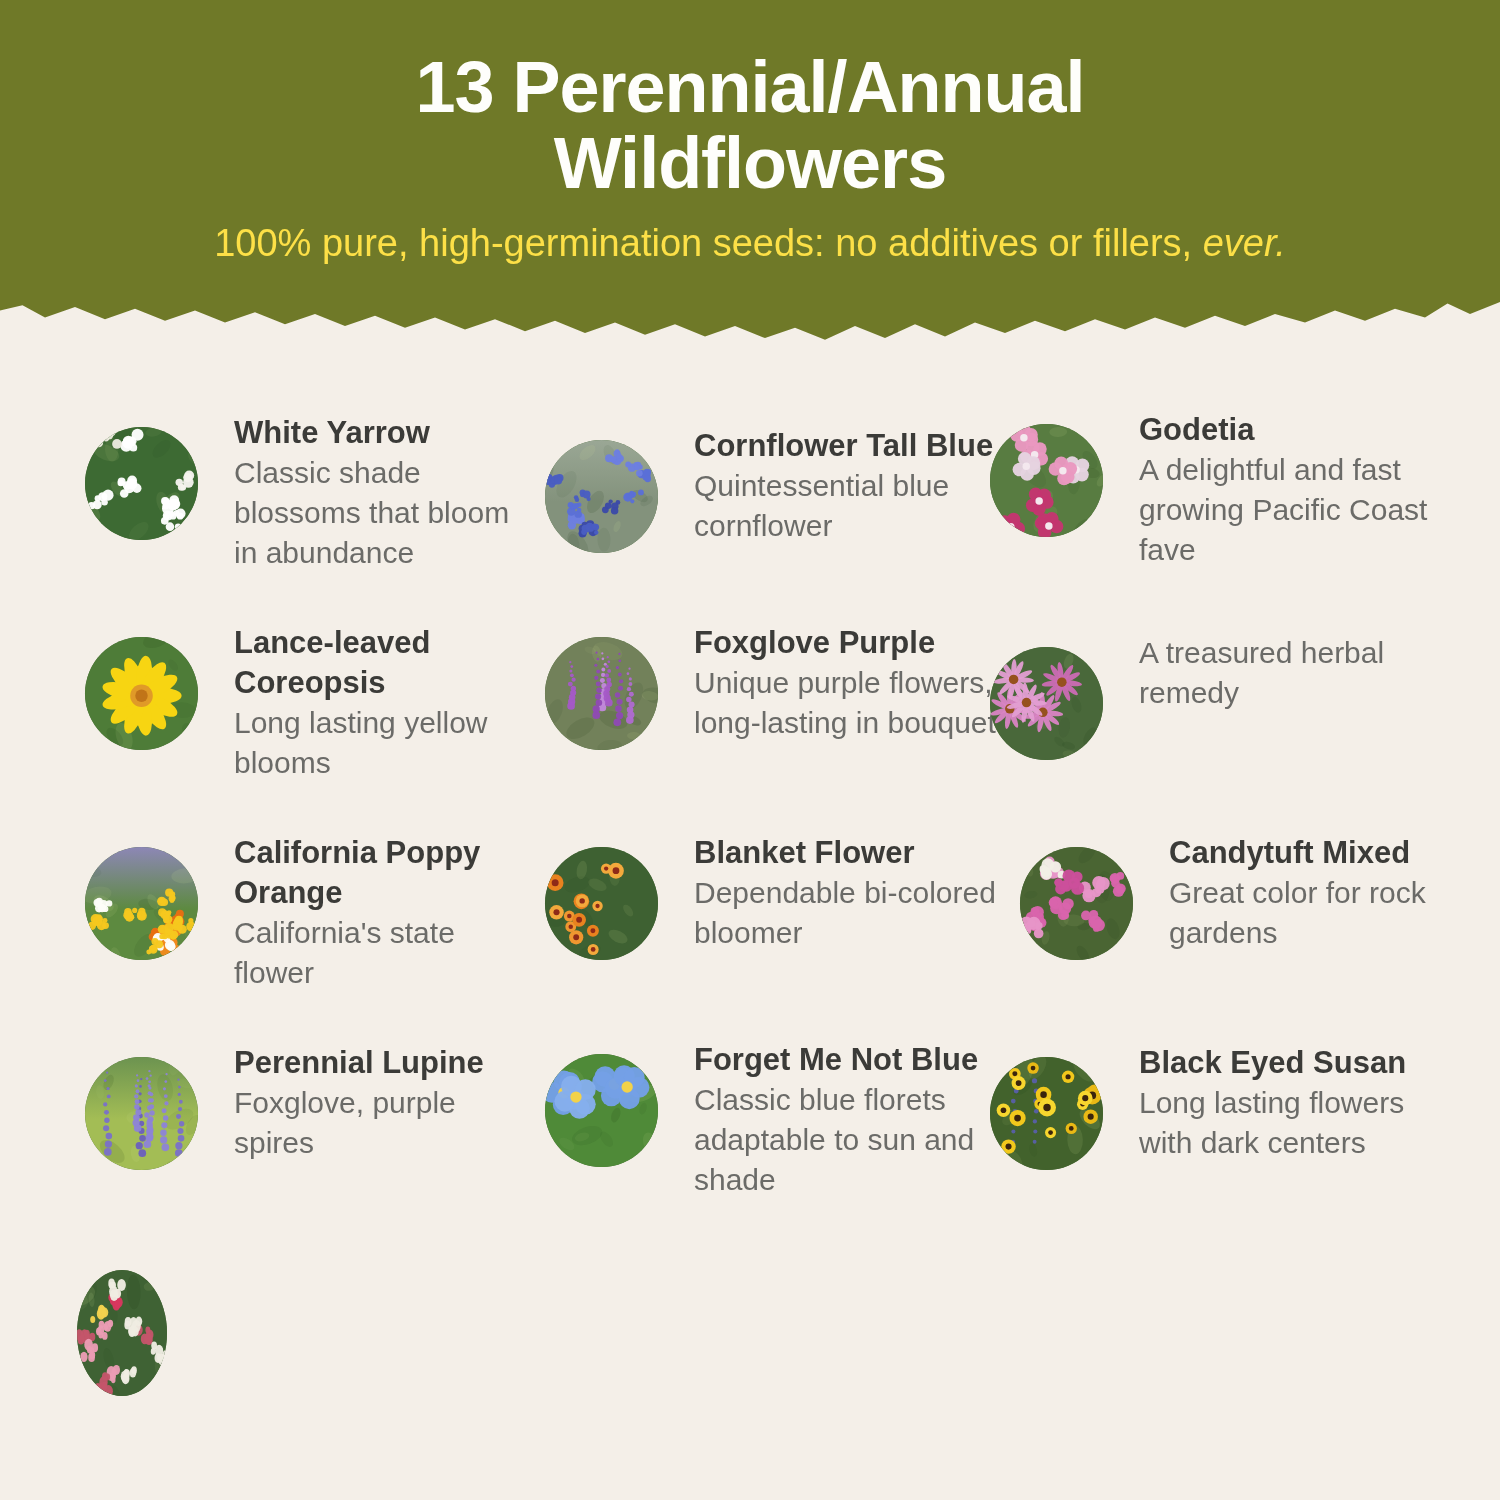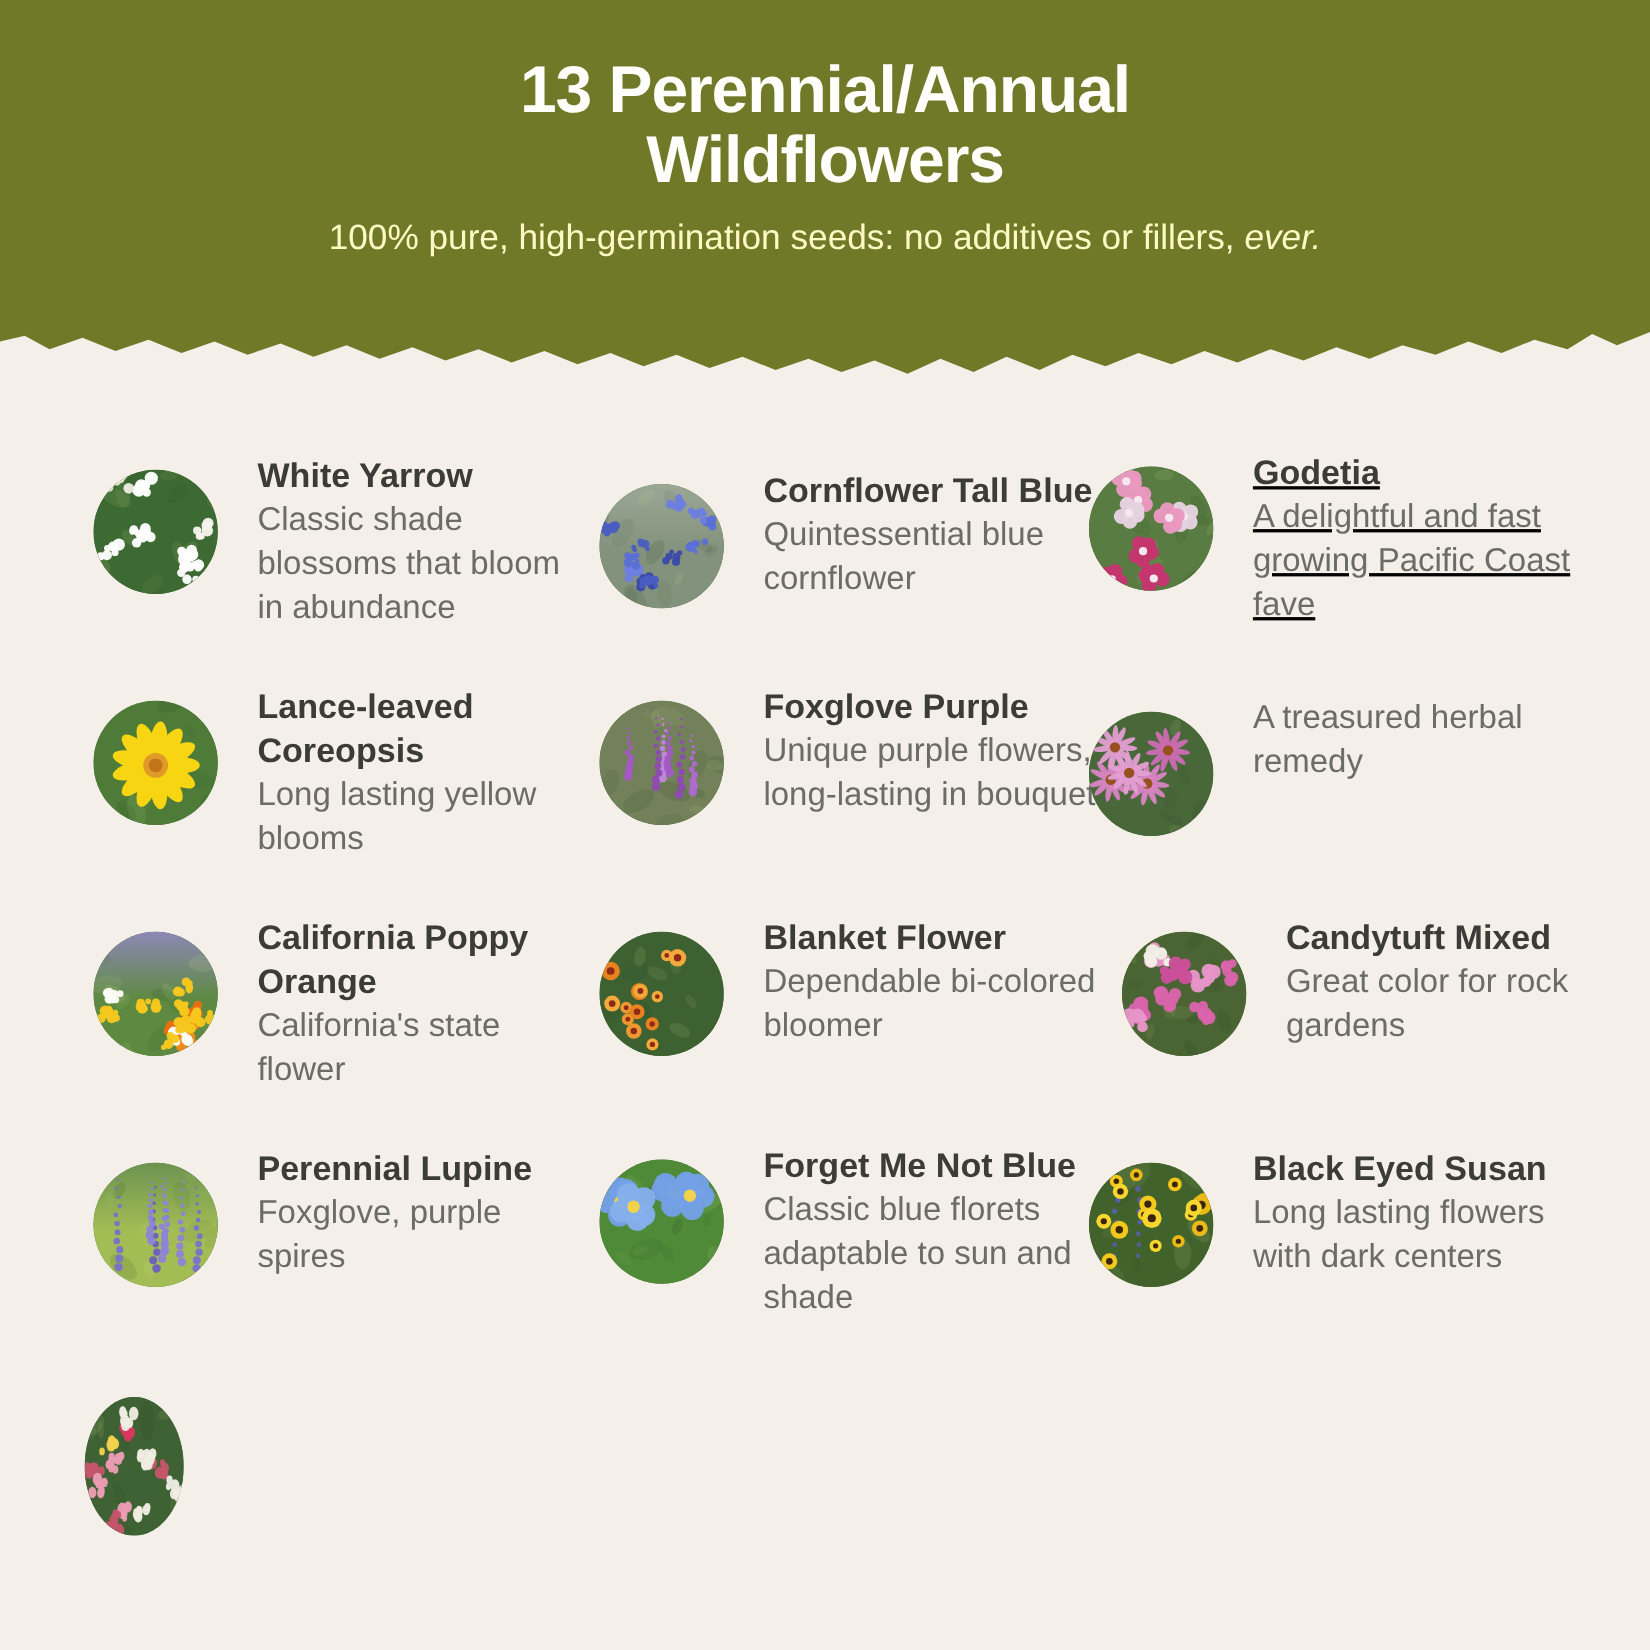--- a/index.html
+++ b/index.html
@@ -15,28 +15,28 @@
   
   .banner{
     position:absolute;left:0;top:0;width:1500px;height:345px;
     background:#6f7928;
     text-align:center;
     clip-path:polygon(0% 0%,100% 0%,100% 87.5%,98% 91%,96.5% 88%,95% 92%,93% 89.5%,91% 93%,89% 90%,87% 93.5%,85% 91%,83% 94.5%,81% 91.5%,79% 95%,77% 92%,75% 95.5%,73% 92.5%,71% 96%,69% 93%,67% 96.5%,65% 93.5%,63% 97.5%,61% 94%,59% 98%,57% 94.5%,55% 98.5%,53% 95%,51% 98%,49% 94.5%,47% 97.5%,45% 94%,43% 97%,41% 93.5%,39% 96.5%,37% 93%,35% 96%,33% 92.5%,31% 95.5%,29% 92%,27% 95%,25% 91.5%,23% 94.5%,21% 91%,19% 94%,17% 90.5%,15% 93.5%,13% 90%,11% 93%,9% 89.5%,7% 92.5%,5% 89%,3% 92%,1.5% 88.5%,0% 90%);
   }
   .banner h1{
     margin:0;padding-top:50px;
     color:#fefefb;
-    font-size:60px;line-height:1.05;font-weight:700;
+    font-size:72px;line-height:1.05;font-weight:700;
     letter-spacing:-1px;
   }
   .banner h1 span{display:block;}
   .banner .subtitle{
     margin:20px auto 0;
-    color:#fef9c3;
-    font-size:32px;line-height:1.2;
+    color:#fde047;
+    font-size:38px;line-height:1.2;
     max-width:1200px;
   }
   .banner .subtitle em{font-style:italic;}
 
   
   .item{
     position:absolute;
     display:flex;
     gap:36px;
     align-items:flex-start;
@@ -265,21 +265,21 @@
             <circle cx="61.8" cy="58.7" r="3.3" fill="#3b4aa8" opacity="0.96"></circle>
             <circle cx="61.6" cy="62.6" r="3.3" fill="#3b4aa8" opacity="0.96"></circle>
           </svg>
         </div>
     <div class="text" style="width: 330px;">
       <h3>Cornflower Tall Blue</h3>
       <p>Quintessential blue cornflower</p>
     </div>
   </div>
 
-  <div class="item" style="left: 990px; top: 410px; text-decoration: underline;">
+  <div class="item" style="left: 990px; top: 410px;">
     <div class="thumb">
           <svg viewBox="0 0 100 100" preserveAspectRatio="none" aria-hidden="true">
             <rect width="100" height="100" fill="#587c41"></rect>
             <ellipse cx="38.8" cy="44.9" rx="13.6" ry="7.5" fill="#10300a" opacity="0.05" transform="rotate(47 38.8 44.9)"></ellipse>
             <ellipse cx="74.3" cy="52.7" rx="9.4" ry="5.2" fill="#10300a" opacity="0.07" transform="rotate(95 74.3 52.7)"></ellipse>
             <ellipse cx="88.5" cy="31.8" rx="9.1" ry="5.0" fill="#10300a" opacity="0.07" transform="rotate(55 88.5 31.8)"></ellipse>
             <ellipse cx="23.3" cy="97.0" rx="8.0" ry="4.4" fill="#dcea9c" opacity="0.10" transform="rotate(171 23.3 97.0)"></ellipse>
             <ellipse cx="49.0" cy="84.1" rx="13.6" ry="7.5" fill="#dcea9c" opacity="0.07" transform="rotate(131 49.0 84.1)"></ellipse>
             <ellipse cx="60.4" cy="7.0" rx="7.9" ry="4.4" fill="#dcea9c" opacity="0.10" transform="rotate(178 60.4 7.0)"></ellipse>
             <ellipse cx="70.7" cy="38.3" rx="12.1" ry="6.6" fill="#10300a" opacity="0.05" transform="rotate(136 70.7 38.3)"></ellipse>

